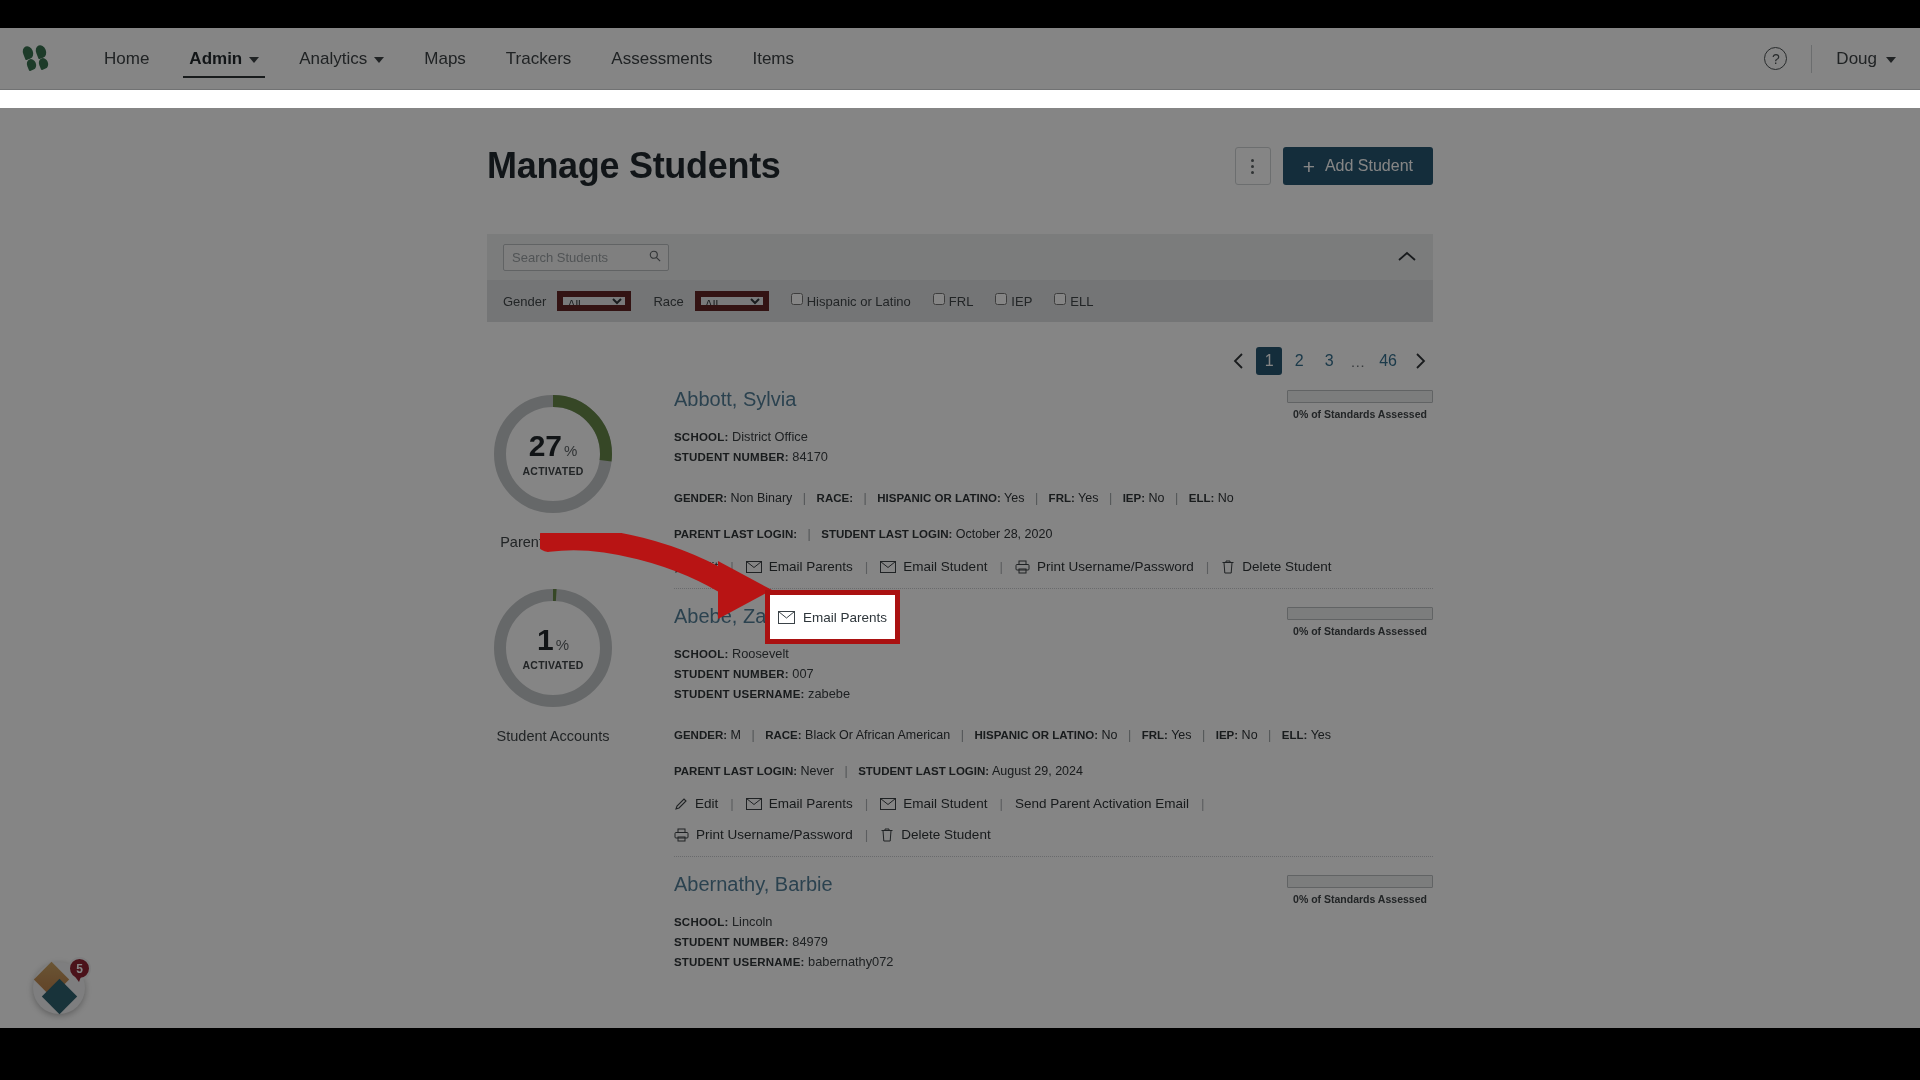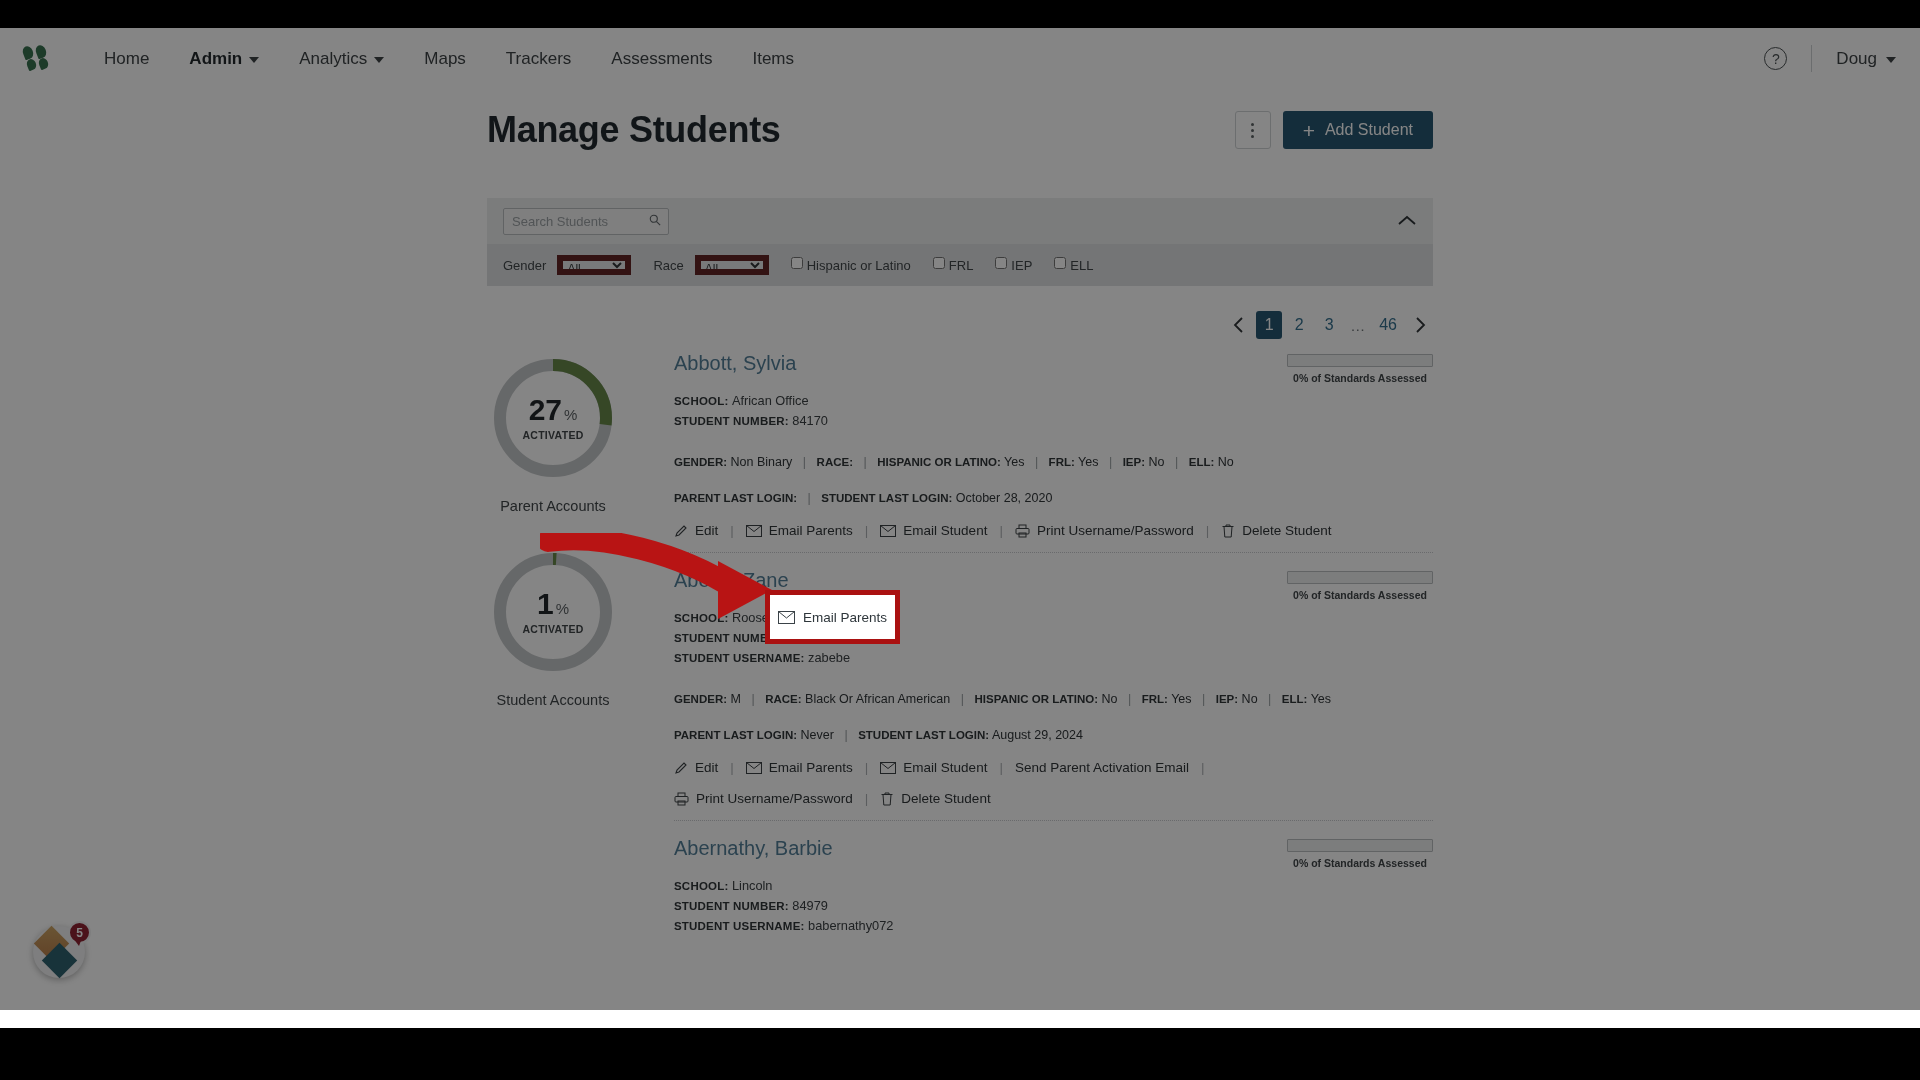--- a/index.html
+++ b/index.html
@@ -64,21 +64,21 @@
     display: flex; align-items: center; justify-content: center;
     font-size: 14px; color: #4a5357; cursor: pointer;
   }
   #nav-sep { width: 1px; height: 28px; background: #cdd2d5; margin: 0 24px; }
   #username {
     display: flex; align-items: center; gap: 9px;
     font-size: 17px; color: #3b4348; cursor: pointer;
   }
 
   
-  #page { position: absolute; left: 0; top: 44px; width: 1920px; height: 938px; background: #fff; }
+  #page { position: absolute; left: 0; top: 80px; width: 1920px; height: 938px; background: #fff; }
 
   #content { position: absolute; left: 487px; top: 0; width: 946px; }
 
   #title-row {
     display: flex; align-items: center; margin-top: 32px; height: 52px;
   }
   #page-title { font-size: 36px; font-weight: 700; color: #1c2a33; letter-spacing: -0.3px; }
   #title-actions { margin-left: auto; display: flex; align-items: center; gap: 12px; }
   #kebab-btn {
     width: 36px; height: 38px; border: 1px solid #cfd4d7; border-radius: 3px;
@@ -400,21 +400,21 @@
           <div id="students">
 
             <div class="student">
               <div class="bar-wrap">
                 <div class="bar"></div>
                 <div class="bar-label">0% of Standards Assessed</div>
               </div>
               <div class="st-name">Abbott, Sylvia</div>
               <div class="st-field">
                 <b>SCHOOL:</b>
-                <span>African Office</span>
+                <span>District Office</span>
               </div>
               <div class="st-field">
                 <b>STUDENT NUMBER:</b>
                 <span>84170</span>
               </div>
               <div class="st-demo">
                 <b>GENDER:</b>
                 <span>Non Binary</span>
                 <span class="sep">|</span>
                 <b>RACE:</b>

